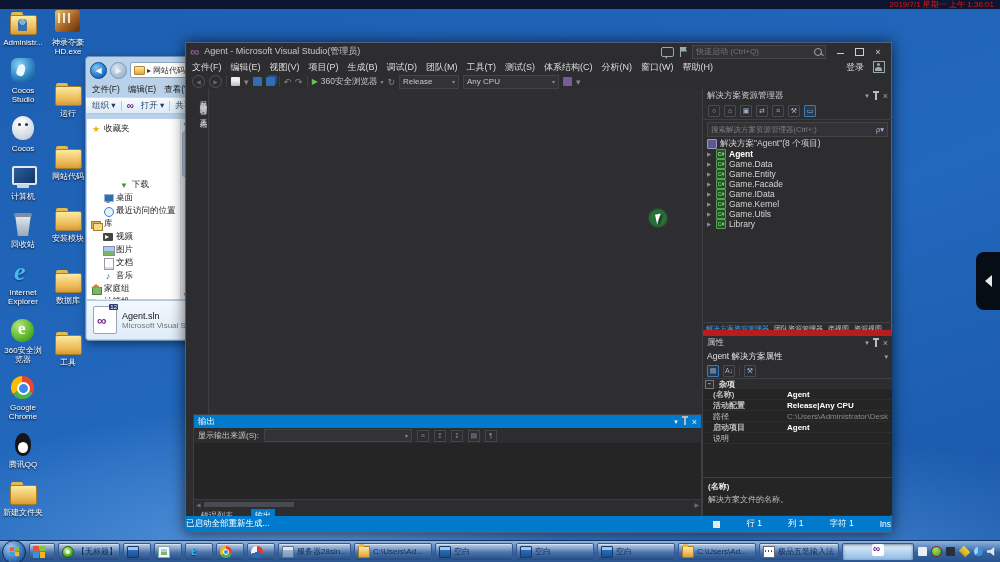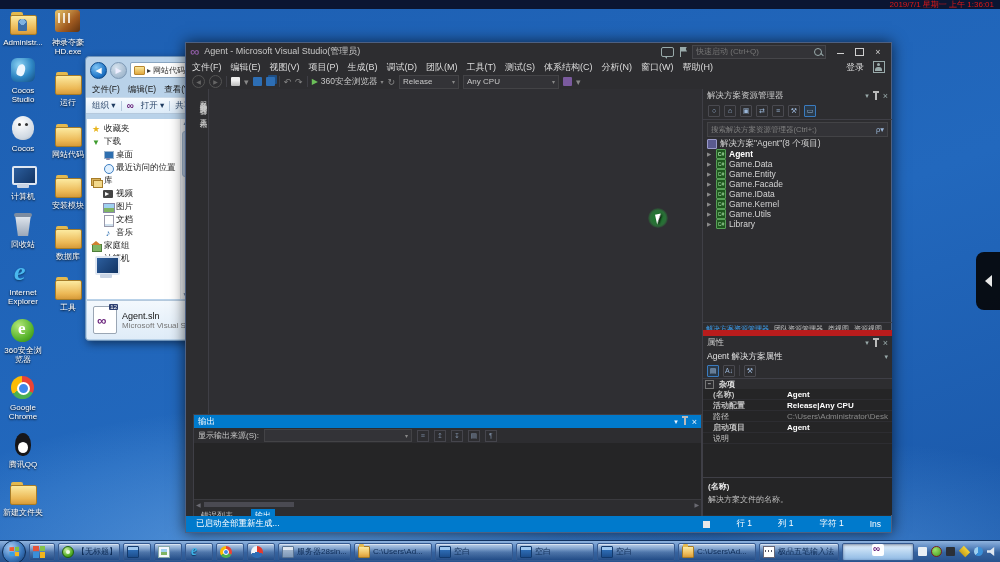--- a/index.html
+++ b/index.html
@@ -8,21 +8,21 @@
   #desktop{position:absolute;inset:0;
     background:
       radial-gradient(ellipse 700px 260px at 30% 100%, rgba(140,200,255,.55), transparent 60%),
       radial-gradient(ellipse 500px 200px at 85% 100%, rgba(120,190,255,.35), transparent 60%),
       linear-gradient(160deg,#1d5fb2 0%,#2268bd 55%,#1a57a8 100%);}
   #topstrip{position:absolute;left:0;top:0;width:1000px;height:9px;background:#0b1531;z-index:40;
     display:flex;align-items:center;justify-content:flex-end;padding-right:6px;box-sizing:border-box}
   #topstrip .dt{color:#e01717;font-size:8px;white-space:nowrap}
   .dcol{position:absolute;top:10px;display:flex;flex-direction:column;z-index:2}
   #dcol1{left:2px;width:42px;gap:11px}
-  #dcol2{left:46px;width:44px;gap:14px}
+  #dcol2{left:46px;width:44px;gap:25px}
   .dcell{width:100%;text-align:center;cursor:default}
   .dicon{width:30px;height:26px;margin:0 auto;position:relative}
   .dlabel{margin-top:2px;font-size:8px;line-height:1.15;color:#fff;text-shadow:0 1px 2px #000}
   
   .ic-folder::before,.ic-userfolder::before{content:"";position:absolute;left:3px;top:2px;width:12px;height:5px;background:#e4b94e;border-radius:2px 2px 0 0}
   .ic-folder::after,.ic-userfolder::after{content:"";position:absolute;left:2px;top:5px;width:25px;height:18px;border:1px solid #a67c28;border-radius:2px;background:linear-gradient(#fceaa0,#ecb855 70%,#d79b3a)}
   .ic-userfolder .ovr{position:absolute;z-index:2;left:10px;top:9px;width:9px;height:12px;background:radial-gradient(circle at 50% 25%,#7fb2e0 30%,#3c6ea8 32%,#3c6ea8);border-radius:4px 4px 1px 1px}
   .ic-computer::before,.ic-computer2::before{content:"";position:absolute;left:4px;top:2px;width:21px;height:15px;border:2px solid #dfe7f2;border-radius:2px;background:linear-gradient(135deg,#2c5e9e,#123463)}
   .ic-computer::after,.ic-computer2::after{content:"";position:absolute;left:9px;top:20px;width:12px;height:4px;background:#c9d4e4;border-radius:1px}
   .ic-recycle::before{content:"";position:absolute;left:7px;top:2px;width:16px;height:22px;clip-path:polygon(0 0,100% 0,82% 100%,18% 100%);background:linear-gradient(#e8eef5,#9aa7b8)}
@@ -168,21 +168,21 @@
   .oic{width:10px;height:10px;border:1px solid #45454c;color:#7a8aa0;font-size:7px;text-align:center;line-height:9px}
   #outbody{height:56px;background:#252526}
   #outscroll{height:9px;display:flex;align-items:center;justify-content:space-between;background:#2d2d30;border-top:1px solid #3a3a3e;padding:0 2px}
   #outscroll .sar{color:#6a6a72;font-size:6px}
   #outscroll .trk{flex:1;height:5px;margin:0 3px;position:relative}
   #outscroll .th{position:absolute;left:0;top:0;width:90px;height:5px;background:#4a4a52}
   #outtabs{height:12px;display:flex;align-items:center;gap:14px;background:#2d2d30;padding:0 3px;font-size:8px;color:#c8c8c8}
   #outtabs .otab{padding:1px 4px}
   #outtabs .otab.active{background:#007acc;color:#fff}
   
-  #vsstatus{position:absolute;left:0;bottom:0;width:705px;height:16px;background:#007acc;display:flex;align-items:center;font-size:8.5px;color:#fff;padding:0 10px;box-sizing:border-box;gap:26px}
+  #vsstatus{position:absolute;left:0;bottom:0;width:705px;height:16px;background:#007acc;display:flex;align-items:center;font-size:8.5px;color:#fff;padding:0 0;box-sizing:border-box;gap:26px}
   #vsstatus .sp{flex:1}
   #vsstatus .sq{width:7px;height:7px;background:#e8e8e8}
   
   #edgetab{position:absolute;right:0;top:252px;width:24px;height:58px;background:rgba(5,5,8,.92);border-radius:8px 0 0 8px;z-index:20;display:flex;align-items:center;justify-content:center}
   #edgetab .chv{width:0;height:0;border-top:6px solid transparent;border-bottom:6px solid transparent;border-right:7px solid #e8e8e8}
   
   #cursor{position:absolute;left:648px;top:208px;width:22px;height:22px;z-index:30;pointer-events:none}
   #cursor .glow{position:absolute;left:0;top:0;width:20px;height:20px;border-radius:50%;background:radial-gradient(circle,#1f7a2f 20%,rgba(40,160,60,.55) 55%,transparent 75%)}
   #cursor .arrow{position:absolute;left:8px;top:6px;width:0;height:0;border-left:6px solid #fff;border-bottom:10px solid transparent;filter:drop-shadow(1px 1px 1px #000);transform:rotate(-12deg)}
   
@@ -327,21 +327,21 @@
       <span><span>打开</span> ▾</span>
       <span class="xdiv"></span>
       <span>共享</span>
     </div>
     <div id="xbody">
       <div id="xnav">
           <div class="xnav-item" style="padding-left: 4px;">
           <span class="xnav-ic js-ic ic-fav"></span>
           <span>收藏夹</span>
         </div>
-          <div class="xnav-item" style="padding-left: 4px;">
+          <div class="xnav-item" style="padding-left: 32px; margin-top: 43px;">
           <span class="xnav-ic js-ic ic-download"></span>
           <span>下载</span>
         </div>
           <div class="xnav-item" style="padding-left: 16px;">
           <span class="xnav-ic js-ic ic-desktop"></span>
           <span>桌面</span>
         </div>
           <div class="xnav-item" style="padding-left: 16px;">
           <span class="xnav-ic js-ic ic-recent"></span>
           <span>最近访问的位置</span>

